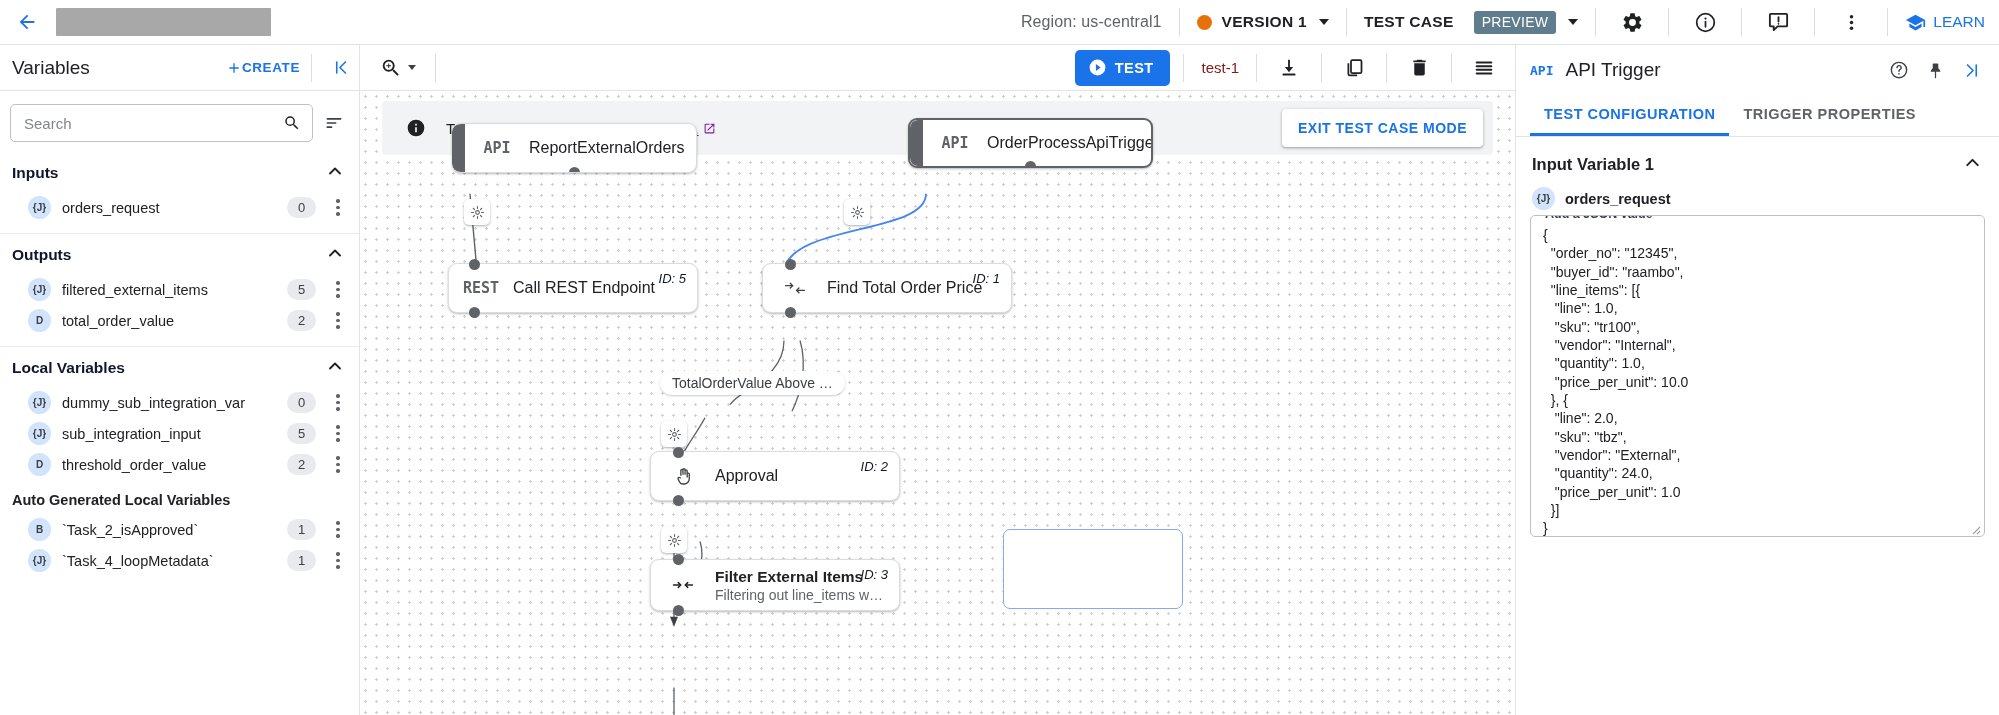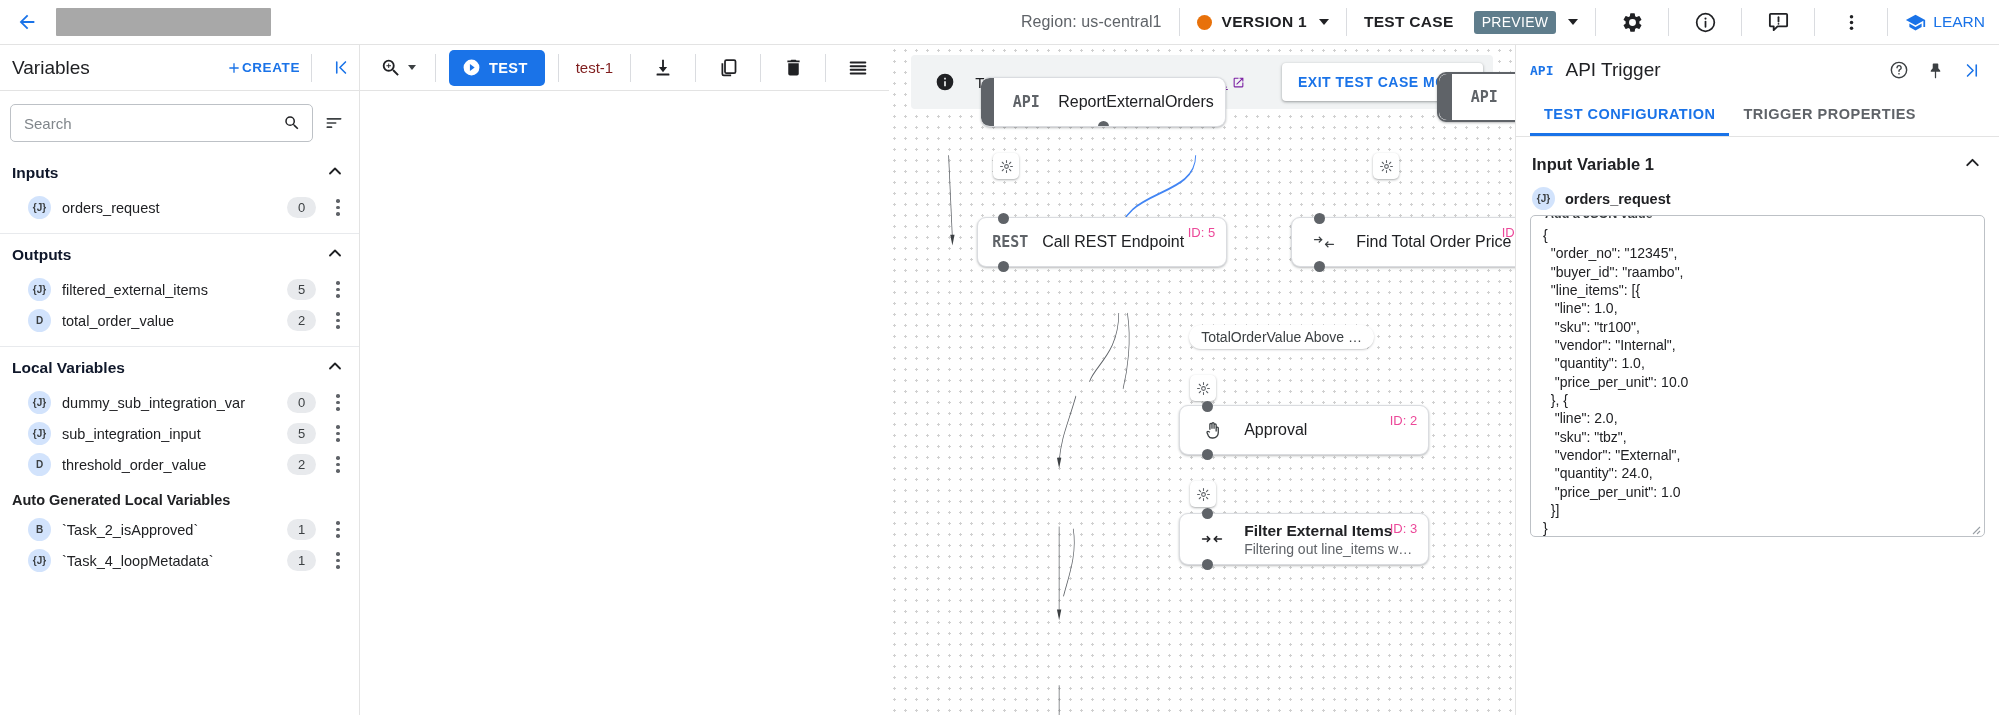--- a/index.html
+++ b/index.html
@@ -88,21 +88,21 @@
   .var-name { flex: 1; font-size: 14.5px; color: #202124; white-space: nowrap; overflow: hidden; text-overflow: ellipsis; }
   .var-count {
     background: #e8eaed; color: #3c4043; font-size: 13px; border-radius: 11px;
     min-width: 29px; height: 21px; display: flex; align-items: center; justify-content: center; padding: 0 7px;
   }
   .kebab { width: 22px; display: flex; flex-direction: column; align-items: center; gap: 3px; cursor: pointer; padding: 3px 0; }
   .kebab i { width: 3.5px; height: 3.5px; border-radius: 50%; background: #5f6368; display: block; }
   .subsection-title { font-size: 14.5px; font-weight: bold; color: #202124; padding: 12px 14px 6px 12px; }
 
   
-  .canvas-wrap { flex: 1; display: flex; flex-direction: row; min-width: 0; }
+  .canvas-wrap { flex: 1; display: flex; flex-direction: column; min-width: 0; }
   .canvas-toolbar {
     height: 46px; min-height: 46px; display: flex; align-items: center;
     border-bottom: 1px solid #e3e3e3; background: #fff; padding: 0 12px 0 14px;
   }
   .zoom-ctl { display: flex; align-items: center; gap: 6px; cursor: pointer; padding: 0 6px; }
   .zoom-caret { width: 0; height: 0; border-left: 4.5px solid transparent; border-right: 4.5px solid transparent; border-top: 5.5px solid #3c4043; }
   .ct-spacer { flex: 1; }
   .ct-sep { width: 1px; height: 28px; background: #dadce0; margin: 0 13px; }
   .test-btn {
     background: #1a73e8; color: #fff; height: 36px; border-radius: 5px;
@@ -141,21 +141,21 @@
   .node.trigger { border-left: none; padding-left: 0; overflow: hidden; }
   .trigger-bar { width: 13px; align-self: stretch; background: #5f6368; border-radius: 8px 0 0 8px; }
   .node-icon {
     width: 64px; min-width: 64px; display: flex; align-items: center; justify-content: center;
     font-size: 15px; color: #5f6368; font-family: "DejaVu Sans Mono", monospace; font-weight: bold;
   }
   .node-body { flex: 1; padding-right: 12px; min-width: 0; }
   .node-title { font-size: 16px; color: #202124; white-space: nowrap; }
   .node-title.bold { font-weight: bold; font-size: 15.5px; }
   .node-sub { font-size: 14px; color: #5f6368; white-space: nowrap; overflow: hidden; text-overflow: ellipsis; margin-top: 1px; }
-  .node-id { position: absolute; right: 11px; top: 7px; font-size: 13px; color: #ec4899; }
+  .node-id { position: absolute; right: 11px; top: 7px; font-size: 13px; color: #0f172a; font-style: italic; }
   .port { position: absolute; width: 11px; height: 11px; border-radius: 50%; background: #5f6368; }
   .gear-chip {
     position: absolute; width: 26px; height: 26px; background: #fff; border-radius: 5px;
     display: flex; align-items: center; justify-content: center;
     box-shadow: 0 1px 2px rgba(60,64,67,.3), 0 1px 3px rgba(60,64,67,.15); cursor: pointer;
   }
   .edge-label {
     position: absolute; background: #fff; border-radius: 13px; padding: 4px 12px;
     font-size: 14px; color: #3c4043; white-space: nowrap;
     box-shadow: 0 1px 2px rgba(60,64,67,.28); cursor: pointer;

